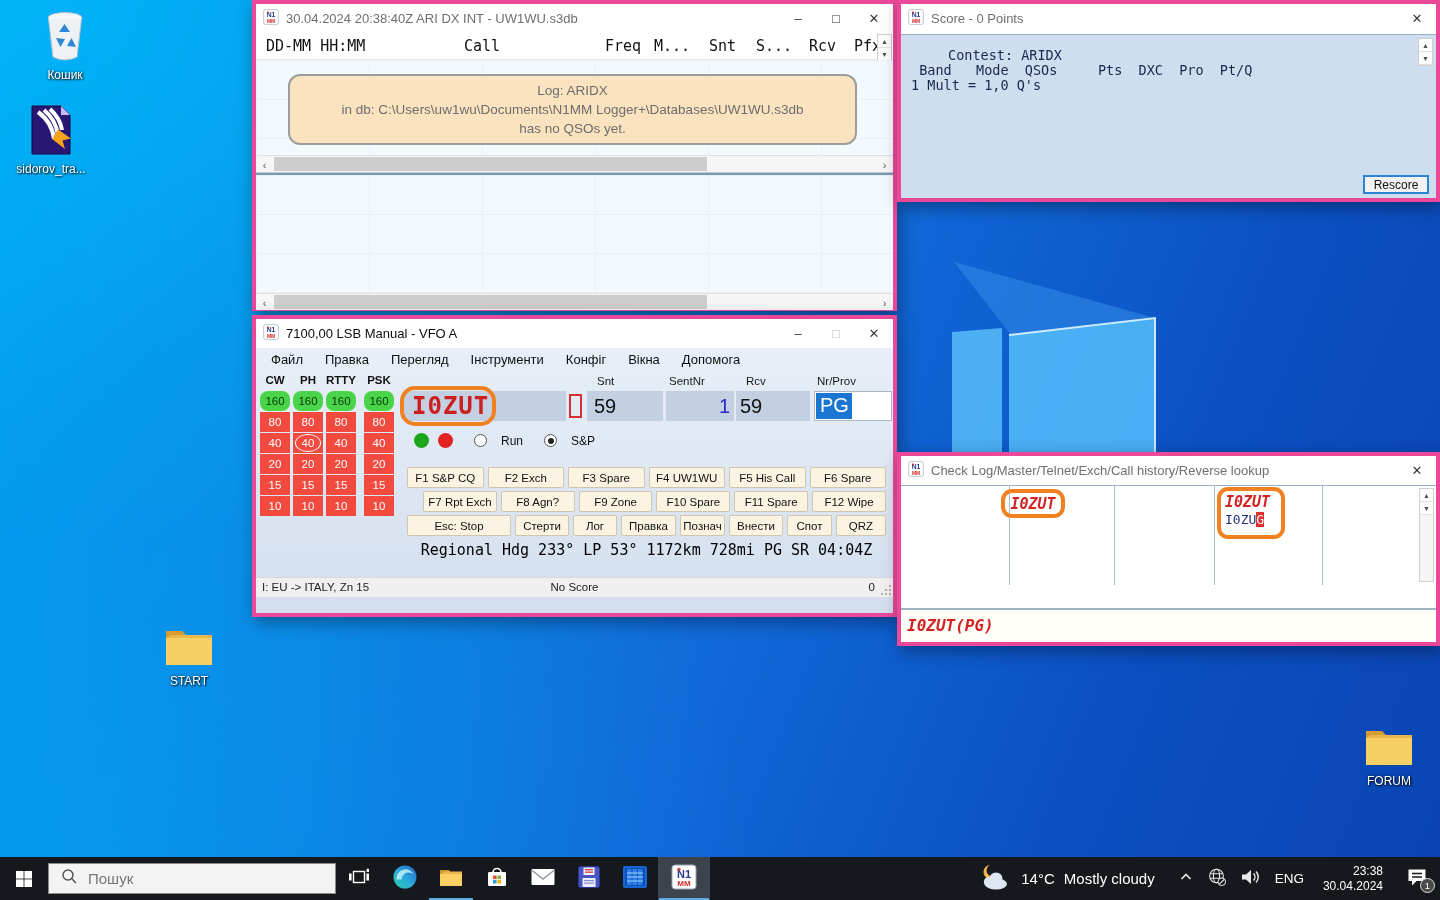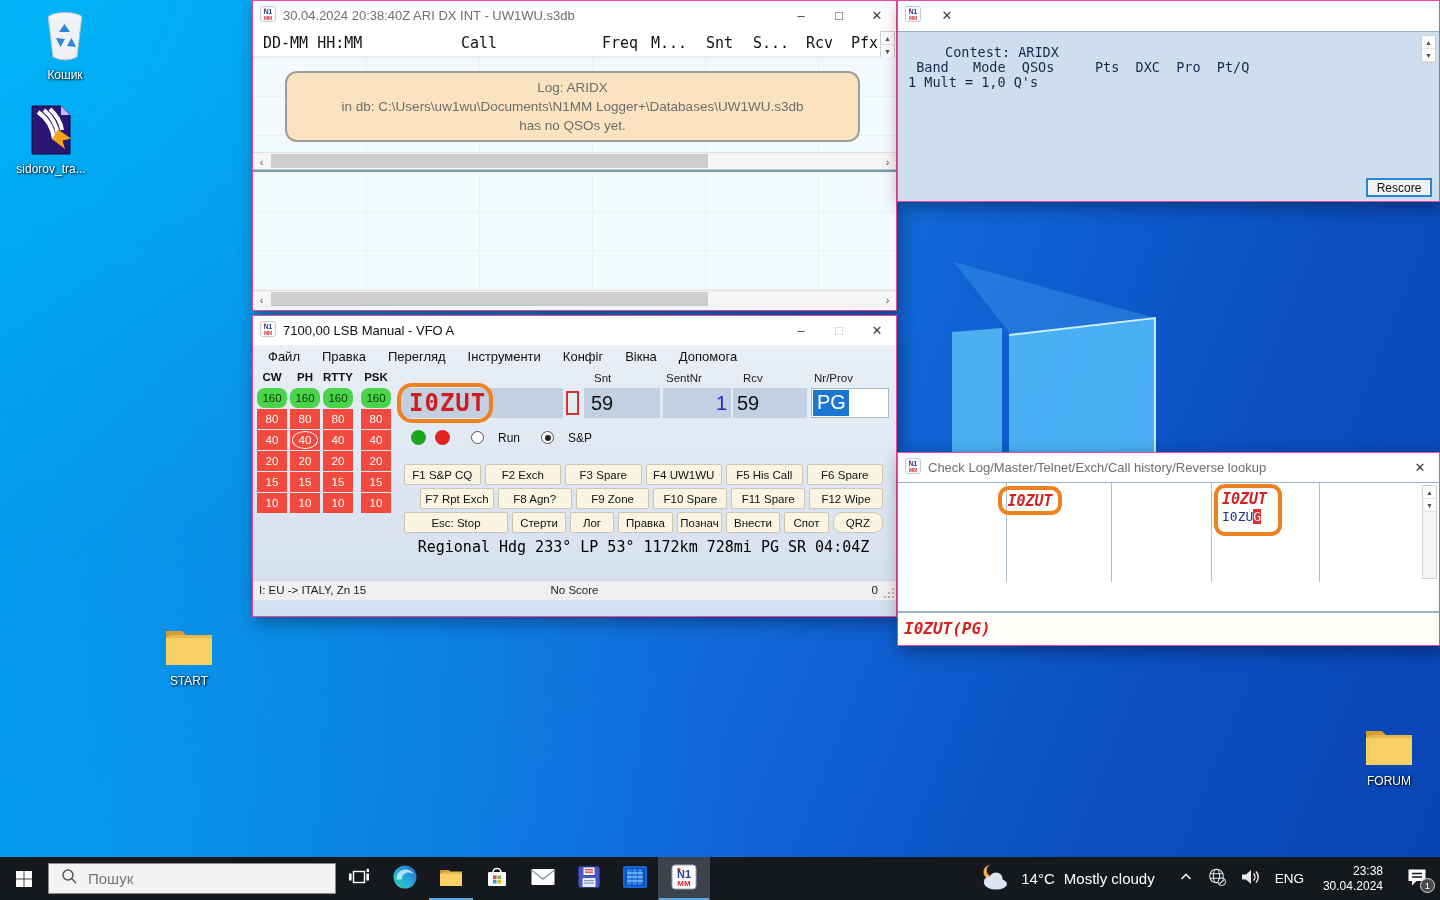--- a/index.html
+++ b/index.html
@@ -16,21 +16,21 @@
 
   
   #wallpaper-logo { position:absolute; left:952px; top:248px; z-index:0; }
 
   
   .dicon { position:absolute; width:86px; text-align:center; z-index:1; cursor:default; }
   .dicon .glyph { display:inline-block; }
   .dicon .lbl { margin-top:2px; font-size:12px; color:#fff; text-shadow:1px 1px 2px rgba(0,0,0,.9), 0 0 3px rgba(0,0,0,.6); }
 
   
-  .win { position:absolute; background:#fff; border:1px solid #ec4899; box-shadow:3px 5px 16px rgba(0,0,0,.38); z-index:2; }
+  .win { position:absolute; background:#fff; border:4px solid #ec4899; box-shadow:3px 5px 16px rgba(0,0,0,.38); z-index:2; }
   .tbar { height:29px; background:#fff; display:flex; align-items:center; padding-left:7px; gap:7px; }
   .tbar .ttl { flex:1; font-size:13px; color:#6f6f6f; white-space:nowrap; overflow:hidden; }
   .win.active .tbar .ttl { color:#0d0d0d; }
   .cbtns { display:flex; height:29px; }
   .cbtn { width:38px; height:100%; display:flex; align-items:center; justify-content:center; font-size:13px; color:#3a3a3a; }
   .cbtn.dis { color:#c3c3c3; }
 
   .spinner { position:absolute; width:15px; display:flex; flex-direction:column; border:1px solid #cfcfcf; background:#f5f5f5; }
   .spinner .sb { height:13px; display:flex; align-items:center; justify-content:center; font-size:7px; color:#505050; background:#fdfdfd; border-bottom:1px solid #e2e2e2; }
   .spinner .trk { flex:1; background:#f5f5f5; }
@@ -194,20 +194,21 @@
 </div>
 
 <div class="win" id="score-win">
   <div class="tbar">
     <span class="appico16"><svg width="16" height="16" viewBox="0 0 26 26">
           <rect x="1" y="1" width="24" height="24" rx="3" fill="#fff" stroke="#9aa6b8"></rect>
           <text x="13" y="13.5" font-size="11" font-weight="bold" fill="#243a8f" text-anchor="middle">N1</text>
           <path d="M6.2 5.5 h3.4 M7.9 3.8 v3.4" stroke="#cf2b2b" stroke-width="1.5"></path>
           <text x="13" y="22" font-size="8" font-weight="bold" fill="#cf2b2b" text-anchor="middle">MM</text>
         </svg></span>
+    <span class="ttl">Score - 0 Points</span>
     <span class="cbtns">
         <span class="cbtn">✕</span>
       </span>
   </div>
   <div id="score-body" class="mono">
       <div class="ln">Contest: ARIDX</div>
       <div class="ln"> Band   Mode  QSOs     Pts  DXC  Pro  Pt/Q</div>
       <div class="ln">1 Mult = 1,0 Q's</div>
     </div>
   <div class="spinner" style="right:3px; top:34px; height:28px;">
@@ -329,21 +330,21 @@
       <button class="fk">F12 Wipe</button>
     </div>
   <div class="fk-row" id="fk-row3">
       <button class="fk" style="width: 104px;">Esc: Stop</button>
       <button class="fk" style="width: 54px;">Стерти</button>
       <button class="fk" style="width: 44px;">Лог</button>
       <button class="fk" style="width: 55px;">Правка</button>
       <button class="fk" style="width: 45px;">Познач</button>
       <button class="fk" style="width: 54px;">Внести</button>
       <button class="fk" style="width: 45px;">Спот</button>
-      <button class="fk" style="width: 50px; border-radius: 9px;">QRZ</button>
+      <button class="fk" style="width: 50px;">QRZ</button>
     </div>
 
   <div id="info-line" class="mono">Regional Hdg 233° LP 53° 1172km 728mi PG  SR 04:04Z</div>
 
   <div id="entry-status">
     <span class="sl">I: EU -&gt; ITALY, Zn 15</span>
     <span class="sc">No Score</span>
     <span class="sr">0</span>
     <span class="grip"></span>
   </div>

